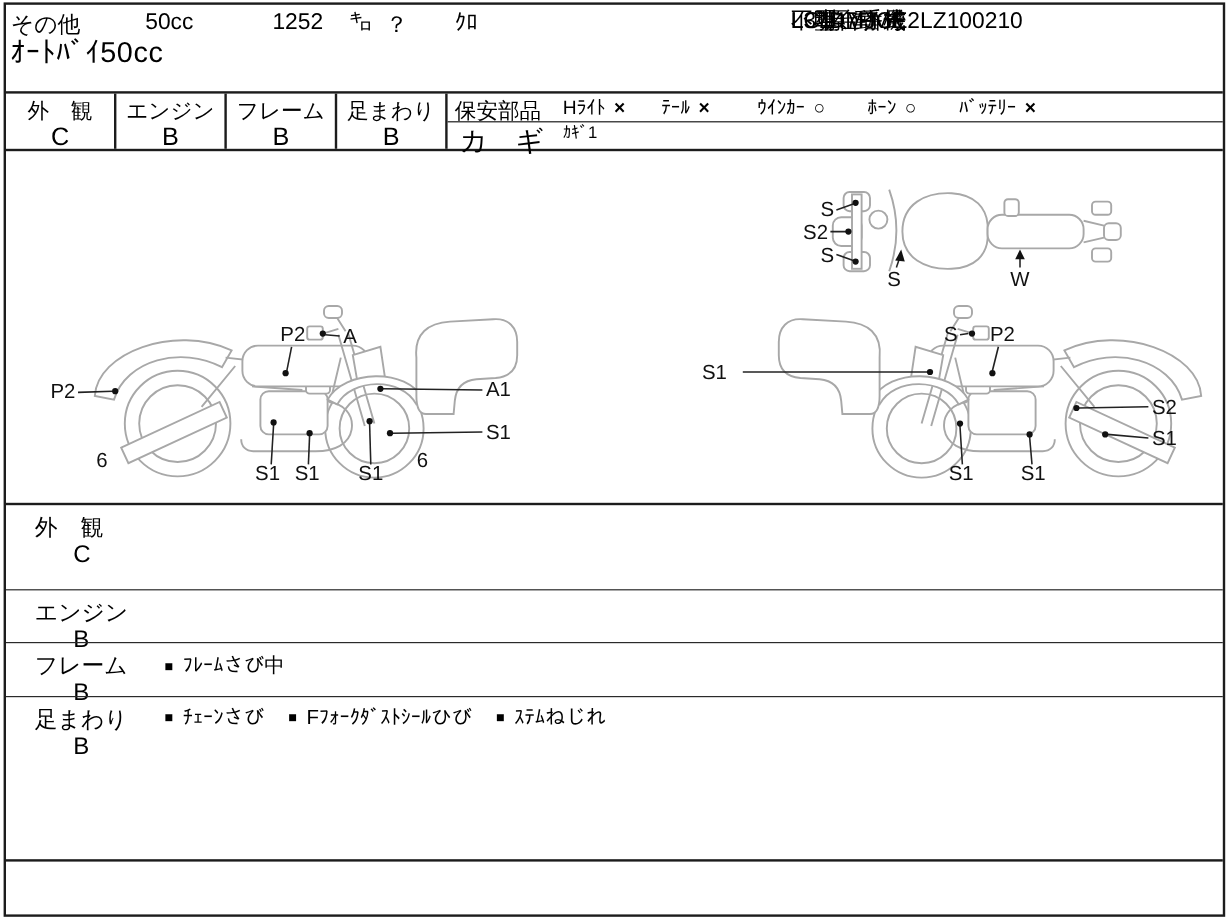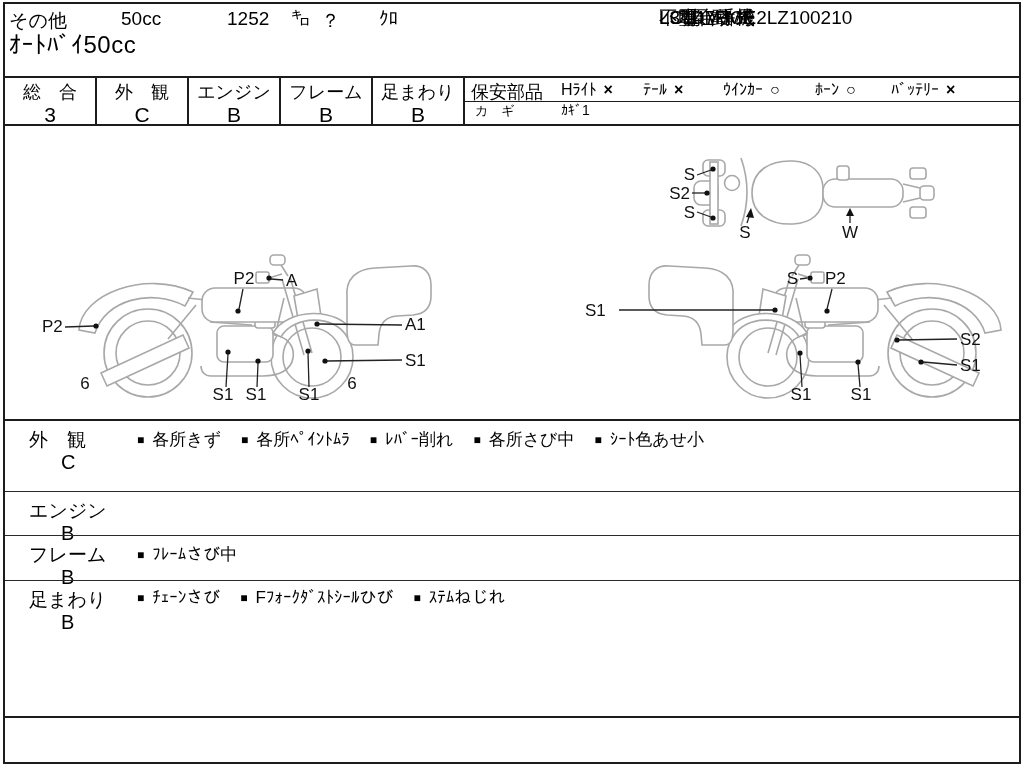--- a/index.html
+++ b/index.html
@@ -27,21 +27,21 @@
   .gcell{width:90px;border-right:2px solid #1c1c1c;text-align:center;flex:none;}
   .gcell .glabel{display:block;font-size:18px;margin-top:2px;white-space:pre;}
   .gcell .gvalue{display:block;font-size:21px;line-height:21px;}
   .hoan{flex:1;position:relative;}
   .hoan-top{position:absolute;left:0;top:0;right:0;height:23px;border-bottom:1px solid #1c1c1c;}
   .hoan-top .hlabel{position:absolute;left:6px;top:2px;font-size:18px;}
   .hoan-item{position:absolute;top:3px;font-size:16px;white-space:pre;text-align:right;}
   .hoan-item .mark{font-weight:900;font-size:16px;margin-left:7px;}
   .hi0{left:96px;}.hi1{left:178px;}.hi2{left:258px;}.hi3{left:350px;}.hi4{left:426px;}
   .hoan-bot{position:absolute;left:0;top:24px;right:0;height:22px;}
-  .hoan-bot .klabel{position:absolute;left:10px;top:0;font-size:13px;white-space:pre;}
+  .hoan-bot .klabel{position:absolute;left:10px;top:0;font-size:23px;white-space:pre;}
   .hoan-bot .kval{position:absolute;left:96px;top:0;font-size:14px;white-space:pre;}
 
   
   .diagram{top:122px;height:293px;}
   .diagram svg{display:block;}
 
   
   .sec{box-sizing:border-box;border-top:1px solid #2a2a2a;}
   .sec.first{border-top:2px solid #1c1c1c;}
   .sec .slabel{position:absolute;left:24px;top:6px;font-size:19px;white-space:pre;}
@@ -78,24 +78,20 @@
           <span class="val">不明</span>
       </div>
       <div>
         <span class="lbl">原 動 機</span>
           <span class="val">LC147FMF</span>
       </div>
     </div>
   </div>
 
   <div class="row grades">
-    <div class="gcell">
-      <span class="glabel">総　合</span>
-      <span class="gvalue">3</span>
-    </div>
     <div class="gcell">
       <span class="glabel">外　観</span>
       <span class="gvalue">C</span>
     </div>
     <div class="gcell">
       <span class="glabel">エンジン</span>
       <span class="gvalue">B</span>
     </div>
     <div class="gcell">
       <span class="glabel">フレーム</span>
@@ -255,27 +251,20 @@
           <line x1="855" y1="261" x2="853" y2="238"></line>
             <circle cx="853" cy="236" r="2.6" fill="#111" stroke="none"></circle>
         </g>
       </g>
     </svg>
   </div>
 
   <div class="row sec s0 first">
     <span class="slabel">外　観</span>
     <span class="sgrade">C</span>
-    <div class="sdetails">
-      <span><span class="bullet">■</span><span>各所きず</span></span>
-      <span><span class="bullet">■</span><span>各所ﾍﾟｲﾝﾄﾑﾗ</span></span>
-      <span><span class="bullet">■</span><span>ﾚﾊﾞｰ削れ</span></span>
-      <span><span class="bullet">■</span><span>各所さび中</span></span>
-      <span><span class="bullet">■</span><span>ｼｰﾄ色あせ小</span></span>
-    </div>
   </div>
 
   <div class="row sec s1">
     <span class="slabel">エンジン</span>
     <span class="sgrade">B</span>
   </div>
 
   <div class="row sec s2">
     <span class="slabel">フレーム</span>
     <span class="sgrade">B</span>

